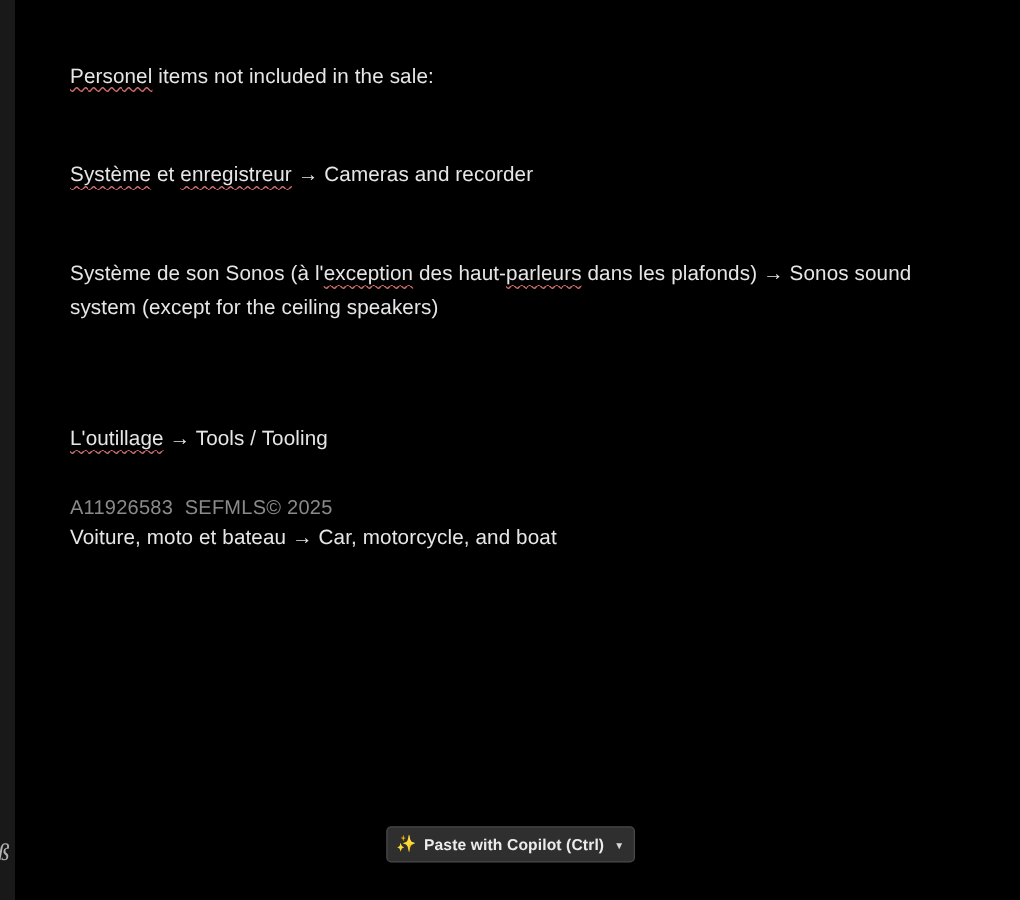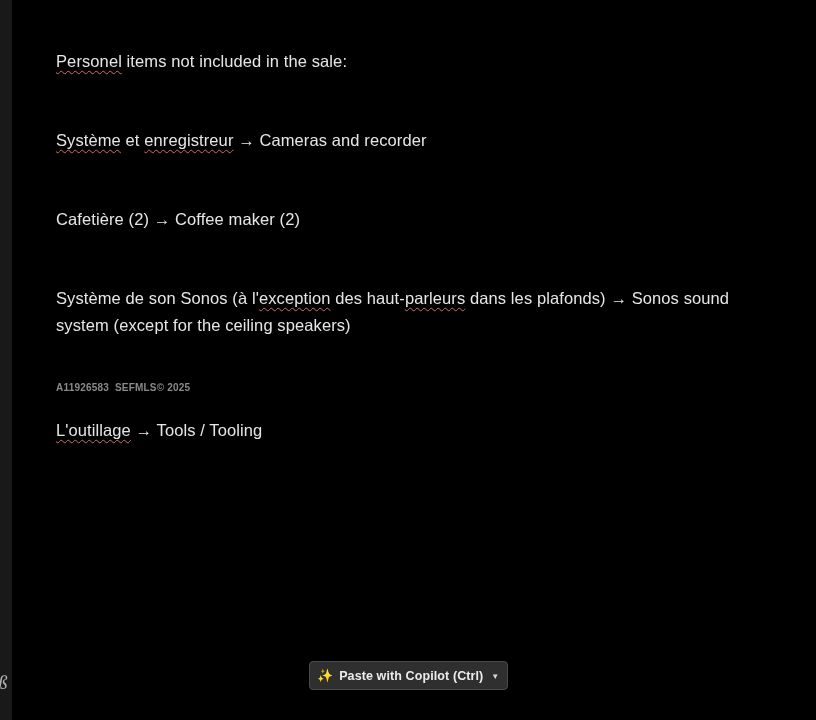--- a/index.html
+++ b/index.html
@@ -47,26 +47,25 @@
   .squiggle {
     text-decoration: underline;
     text-decoration-style: wavy;
     text-decoration-color: #d06c6c;
     text-decoration-thickness: 1px;
     text-underline-offset: 3px;
   }
   .footer-stamp {
     position: absolute;
     left: 0px;
-    top: 334px;
+    top: 350px;
     color: #8a8a8a;
-    font-size: 10px;
+    font-size: 16px;
     letter-spacing: 0.2px;
     white-space: pre;
-    font-weight: bold;
   }
   .sig {
     position: absolute;
     left: -2px;
     top: 672px;
     color: #cfcfcf;
     font-family: "Liberation Serif", serif;
     font-style: italic;
     font-size: 19px;
     opacity: 0.85;
@@ -117,35 +116,35 @@
   <div class="doc-body">
 
     <p class="para">
       <span class="squiggle">Personel</span><span> items not included in the sale:</span>
     </p>
 
     <p class="para">
       <span class="squiggle">Système</span><span> et </span><span class="squiggle">enregistreur</span><span> → Cameras and recorder</span>
     </p>
 
-    <p class="para">
-      <span>Cafetière (2) → Coffee maker (2)</span>
-    </p>
 
     <p class="para wrap">
       <span>Système de son Sonos (à l'</span><span class="squiggle">exception</span><span> des haut-</span><span class="squiggle">parleurs</span><span> dans les plafonds) → Sonos sound system (except for the ceiling speakers)</span>
     </p>
 
     <div class="footer-stamp">A11926583  SEFMLS© 2025</div>
 
     <p class="para" style="margin-top:78px">
       <span class="squiggle">L'outillage</span><span> → Tools / Tooling</span>
     </p>
 
 
+    <p class="para">
+      <span>Voiture, moto et bateau → Car, motorcycle, and boat</span>
+    </p>
 
 
   </div>
 
   <div class="sig">ß</div>
 
   <div class="paste-popup">
     <span class="sparkle">✨</span>
     <span class="label">Paste with Copilot (Ctrl)</span>
     <span class="chev">▼</span>

